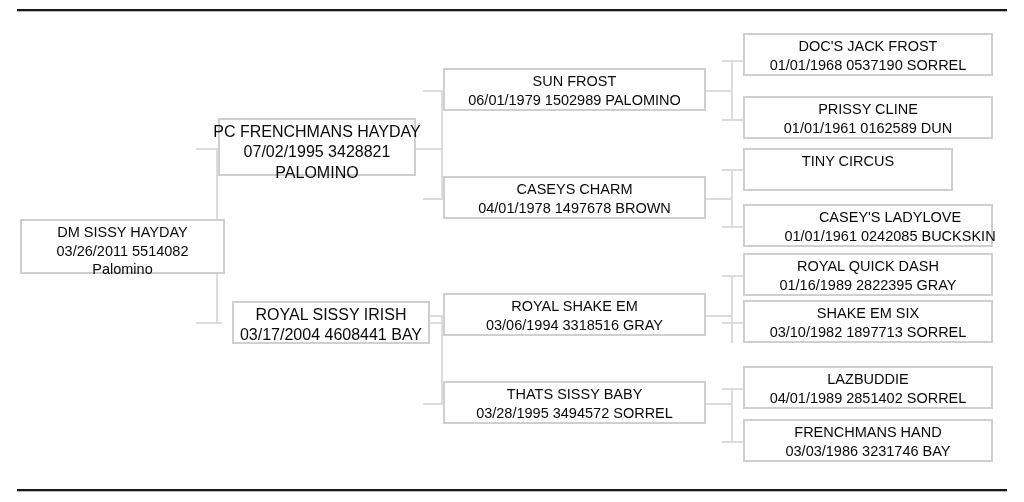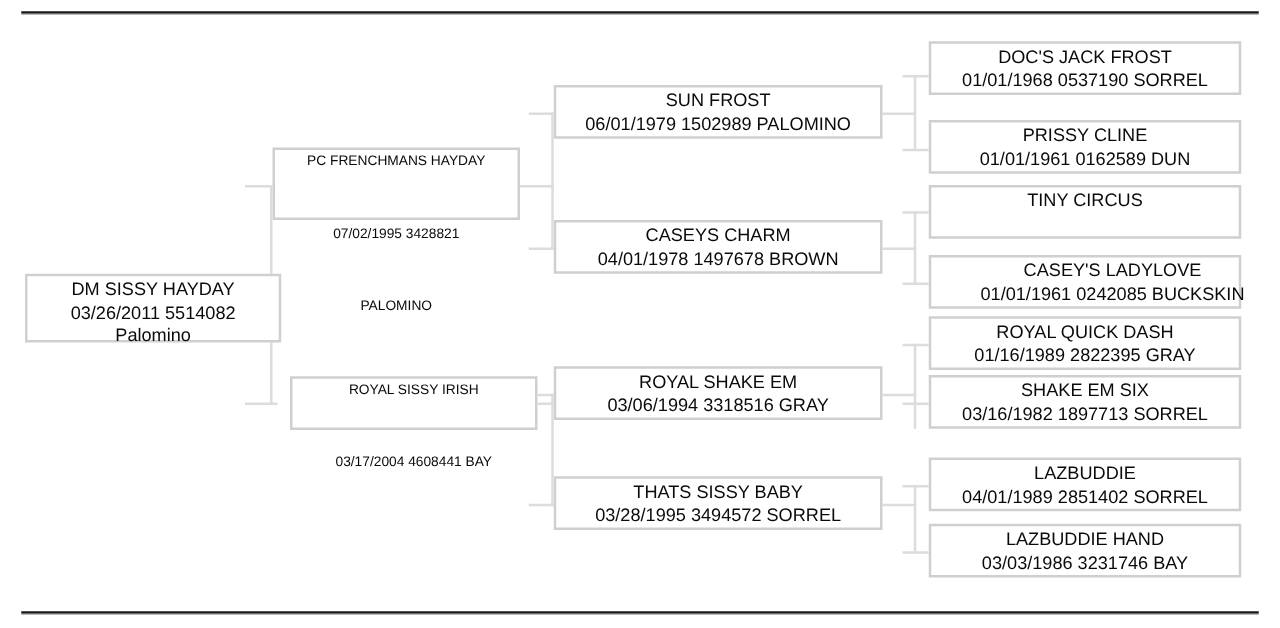--- a/index.html
+++ b/index.html
@@ -48,21 +48,21 @@
     padding: 2px 4px;
   }
   .node .nm,
   .node .ln {
     display: block;
     white-space: nowrap;
   }
 
   
   .g0 { font-size: 14.5px; }
-  .g1 { font-size: 11px; gap: 44px; }
+  .g1 { font-size: 16px; }
   .g2 { font-size: 14.5px; }
   .g3 { font-size: 14.5px; }
 
   
   .conn {
     position: absolute;
     background: #dcdcdc;
   }
   .conn.h { height: 2px; }
   .conn.v { width: 2px; }
@@ -150,42 +150,42 @@
   <div class="node g3" style="left:743px; top:33px; width:250px; height:43px;">
     <span class="nm">DOC'S JACK FROST</span>
     <span class="ln">01/01/1968 0537190 SORREL</span>
   </div>
 
   <div class="node g3" style="left:743px; top:96px; width:250px; height:43px;">
     <span class="nm">PRISSY CLINE</span>
     <span class="ln">01/01/1961 0162589 DUN</span>
   </div>
 
-  <div class="node g3" style="left:743px; top:148px; width:250px; height:43px;">
+  <div class="node g3" style="left:743px; top:148px; width:210px; height:43px;">
     <span class="nm">TINY CIRCUS</span>
   </div>
 
   <div class="node g3" style="left:743px; top:204px; width:250px; height:43px;padding-left:48px;">
     <span class="nm">CASEY'S LADYLOVE</span>
     <span class="ln">01/01/1961 0242085 BUCKSKIN</span>
   </div>
 
   <div class="node g3" style="left:743px; top:253px; width:250px; height:43px;">
     <span class="nm">ROYAL QUICK DASH</span>
     <span class="ln">01/16/1989 2822395 GRAY</span>
   </div>
 
   <div class="node g3" style="left:743px; top:300px; width:250px; height:43px;">
     <span class="nm">SHAKE EM SIX</span>
-    <span class="ln">03/16/1982 1897713 SORREL</span>
+    <span class="ln">03/10/1982 1897713 SORREL</span>
   </div>
 
   <div class="node g3" style="left:743px; top:366px; width:250px; height:43px;">
     <span class="nm">LAZBUDDIE</span>
     <span class="ln">04/01/1989 2851402 SORREL</span>
   </div>
 
   <div class="node g3" style="left:743px; top:419px; width:250px; height:43px;">
-    <span class="nm">LAZBUDDIE HAND</span>
+    <span class="nm">FRENCHMANS HAND</span>
     <span class="ln">03/03/1986 3231746 BAY</span>
   </div>
 
 </div>
 
 </body></html>

